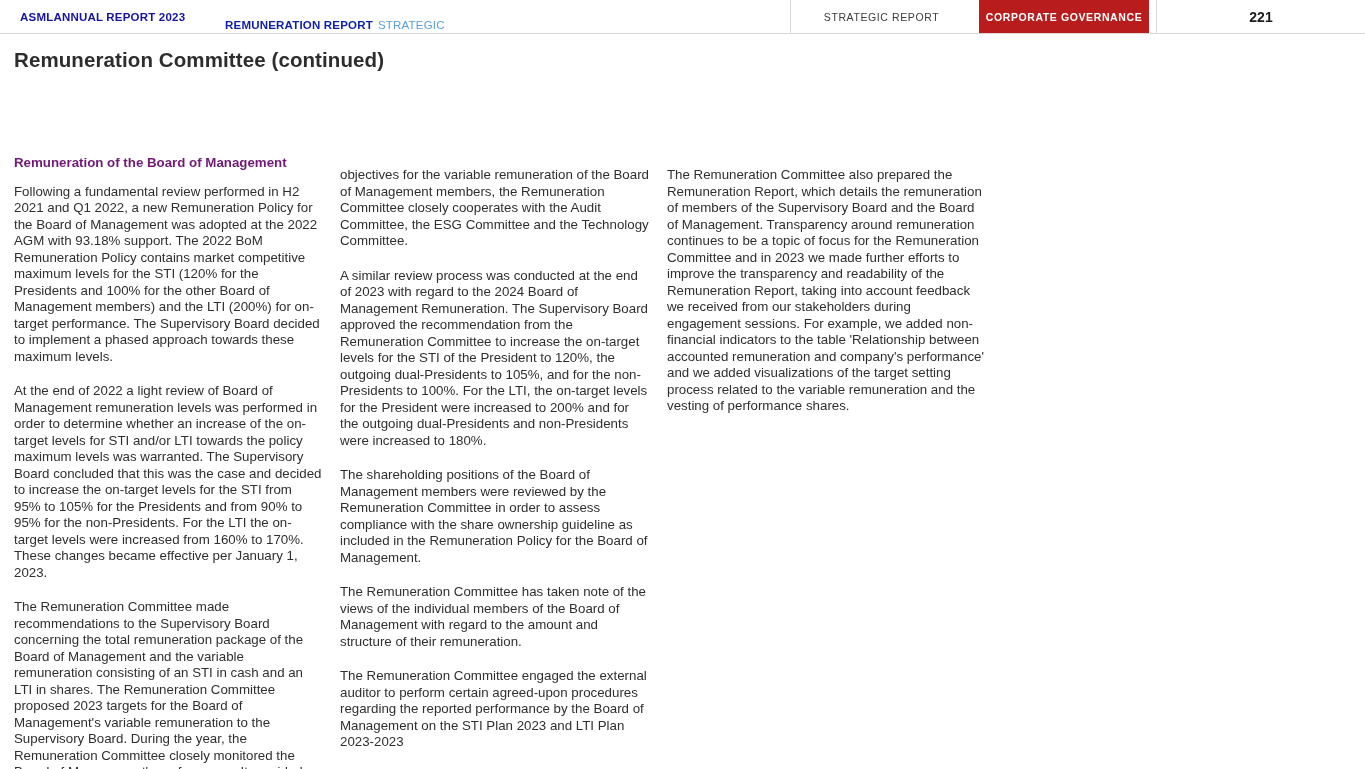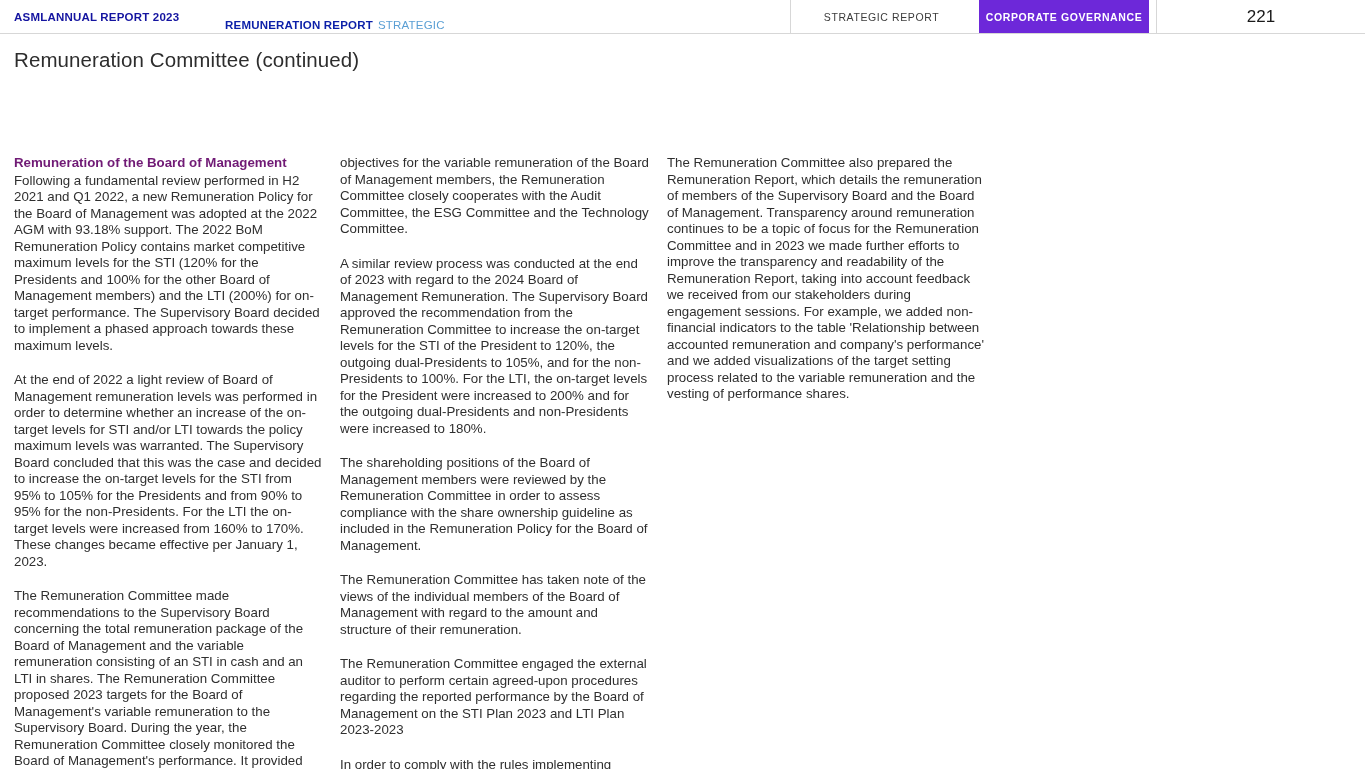--- a/index.html
+++ b/index.html
@@ -19,21 +19,21 @@
   .header {
     position: relative;
     height: 33px;
     border-bottom: 1px solid #d7d7d7;
     display: flex;
     align-items: stretch;
   }
   .header-left {
     display: flex;
     align-items: center;
-    padding-left: 14px;
+    padding-left: 20px;
     width: 225px;
     box-sizing: border-box;
     font-size: 11.5px;
     letter-spacing: 0.2px;
     white-space: nowrap;
     text-align: right;
   }
   .hl-brand {
     color: #1414a0;
     font-weight: bold;
@@ -74,61 +74,61 @@
     font-size: 10.5px;
     letter-spacing: 0.6px;
     color: #3b3b3b;
     border-left: 1px solid #d7d7d7;
     box-sizing: border-box;
     white-space: nowrap;
   }
   .nav-strategic { width: 182px; }
   .nav-corpgov {
     width: 170px;
-    background: #6d28d9;
+    background: #b91c1c;
     color: #ffffff;
     font-weight: bold;
     border-left: none;
   }
   .nav-financials { width: 170px; }
   .nav-page {
     flex: 1 1 auto;
-    font-weight: normal;
+    font-weight: bold;
     color: #1a1a1a;
-    font-size: 17px;
+    font-size: 14px;
     letter-spacing: 0;
   }
 
   
   .page-title {
     margin: 0;
     padding: 14px 0 0 14px;
     font-size: 20.5px;
-    font-weight: normal;
+    font-weight: bold;
     color: #2d2d2d;
     letter-spacing: 0.1px;
   }
 
   
   .columns {
     position: absolute;
     top: 155px;
     left: 0;
     width: 1365px;
     display: flex;
   }
   .col {
     box-sizing: border-box;
   }
   .col-1 { width: 340px; padding-left: 14px; padding-right: 18px; }
   .col-2 { width: 327px; padding-right: 18px; }
   .col-3 { width: 330px; padding-right: 10px; }
 
   .col p {
-    margin: 0 0 18px 0;
+    margin: 12px 0 18px 0;
     font-size: 13.3px;
     line-height: 16.5px;
     color: #2f2f2f;
   }
   .col h3 {
     margin: 0 0 1px 0;
     font-size: 13.3px;
     line-height: 16.5px;
     font-weight: bold;
     color: #701a75;

